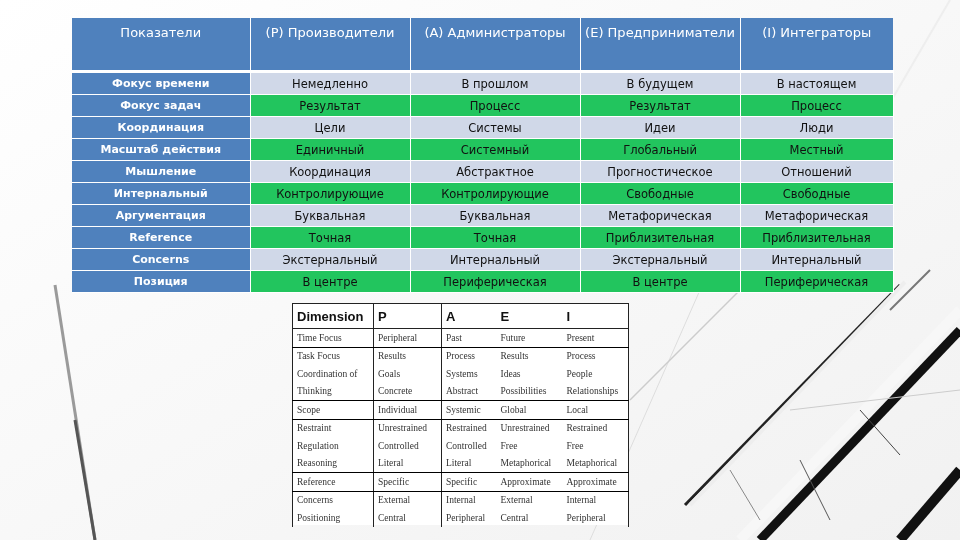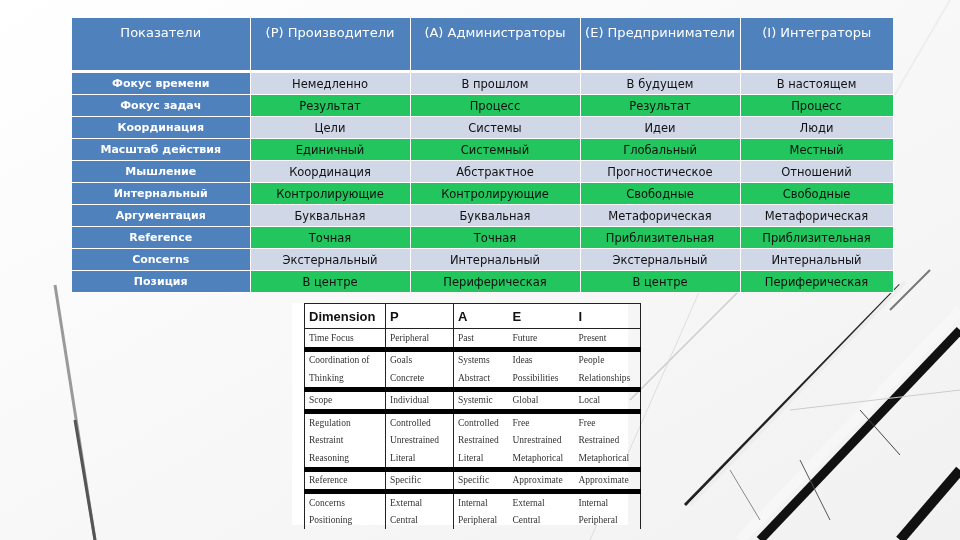--- a/index.html
+++ b/index.html
@@ -31,32 +31,32 @@
   }
   .main-table tr.odd td.cell { background:#d0d8e8; }
   .main-table tr.even td.cell { background:#22c55e; }
 
   .img-table-wrap {
     position:absolute; left:292px; top:303px; width:336px; height:222px;
     background:#ffffff;
   }
   .img-table {
     border-collapse:collapse; table-layout:fixed; width:336px;
-    font-family:"Liberation Serif", serif; font-size:9.5px; color:#333;margin-left:12px;
+    font-family:"Liberation Serif", serif; font-size:9.5px; color:#333;
   }
   .img-table th {
     font-family:"Liberation Sans", sans-serif; font-weight:bold; font-size:13px;
     color:#111; text-align:left; padding:2px 4px; height:20px;
     border-top:1px solid #222; border-bottom:1px solid #222;
   }
   .img-table td { padding:0 4px; height:17.5px; text-align:left; white-space:nowrap; overflow:hidden; }
   .img-table .c0 { border-left:1px solid #222; border-right:1px solid #222; }
   .img-table .c1 { border-right:1px solid #222; }
   .img-table .c4 { border-right:1px solid #222; }
-  .img-table tr.sep td { border-bottom:5px solid #000000; }
+  .img-table tr.sep td { border-bottom:1px solid #000000; }
 </style>
 </head>
 <body>
 
 <div class="bg">
   <svg width="960" height="540" viewBox="0 0 960 540">
     <defs>
       <linearGradient id="fade" x1="0" y1="0" x2="1" y2="1">
         <stop offset="0" stop-color="#ffffff"></stop>
         <stop offset="1" stop-color="#f1f1f1"></stop>
@@ -197,20 +197,27 @@
     </thead>
     <tbody>
       <tr class="sep">
         <td class="c0">Time Focus</td>
         <td class="c1">Peripheral</td>
         <td>Past</td>
         <td>Future</td>
         <td class="c4">Present</td>
       </tr>
       <tr>
+        <td class="c0">Task Focus</td>
+        <td class="c1">Results</td>
+        <td>Process</td>
+        <td>Results</td>
+        <td class="c4">Process</td>
+      </tr>
+      <tr>
         <td class="c0">Coordination of</td>
         <td class="c1">Goals</td>
         <td>Systems</td>
         <td>Ideas</td>
         <td class="c4">People</td>
       </tr>
       <tr class="sep">
         <td class="c0">Thinking</td>
         <td class="c1">Concrete</td>
         <td>Abstract</td>
@@ -218,33 +225,33 @@
         <td class="c4">Relationships</td>
       </tr>
       <tr class="sep">
         <td class="c0">Scope</td>
         <td class="c1">Individual</td>
         <td>Systemic</td>
         <td>Global</td>
         <td class="c4">Local</td>
       </tr>
       <tr>
+        <td class="c0">Restraint</td>
+        <td class="c1">Unrestrained</td>
+        <td>Restrained</td>
+        <td>Unrestrained</td>
+        <td class="c4">Restrained</td>
+      </tr>
+      <tr>
         <td class="c0">Regulation</td>
         <td class="c1">Controlled</td>
         <td>Controlled</td>
         <td>Free</td>
         <td class="c4">Free</td>
       </tr>
-      <tr>
-        <td class="c0">Restraint</td>
-        <td class="c1">Unrestrained</td>
-        <td>Restrained</td>
-        <td>Unrestrained</td>
-        <td class="c4">Restrained</td>
-      </tr>
       <tr class="sep">
         <td class="c0">Reasoning</td>
         <td class="c1">Literal</td>
         <td>Literal</td>
         <td>Metaphorical</td>
         <td class="c4">Metaphorical</td>
       </tr>
       <tr class="sep">
         <td class="c0">Reference</td>
         <td class="c1">Specific</td>

